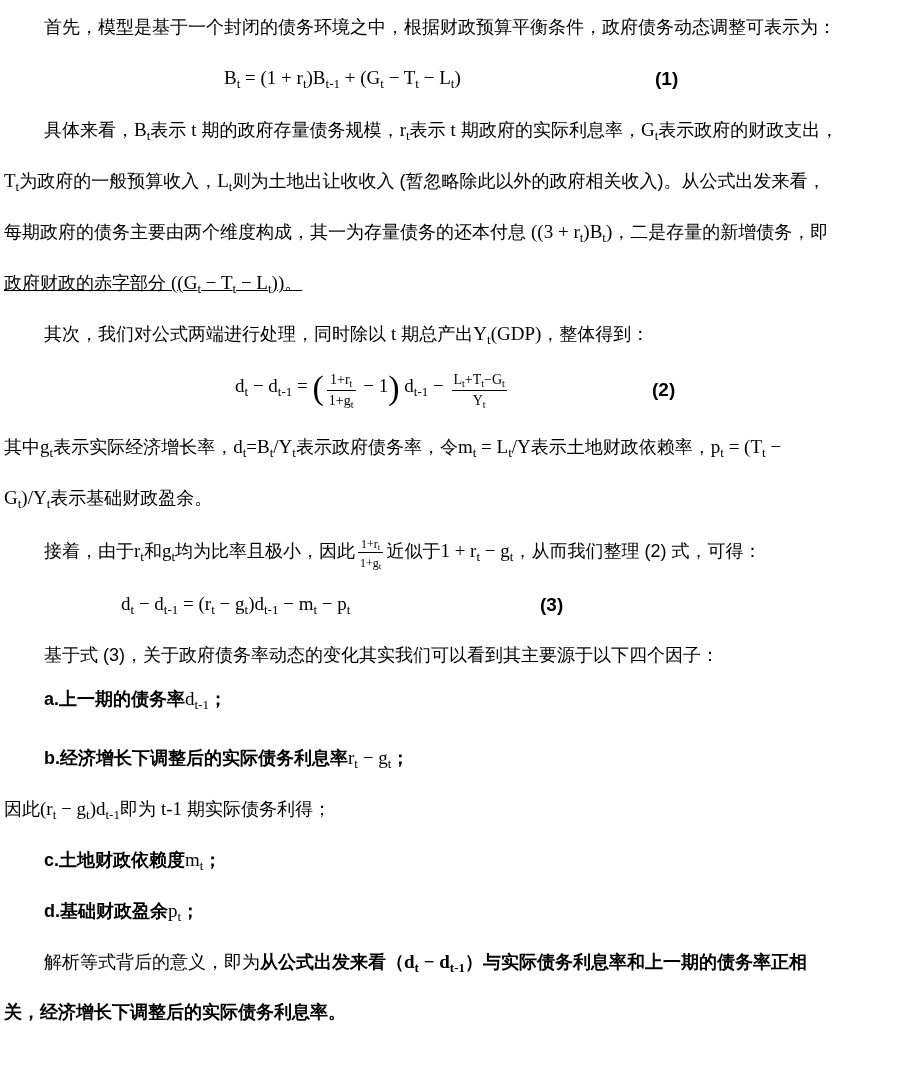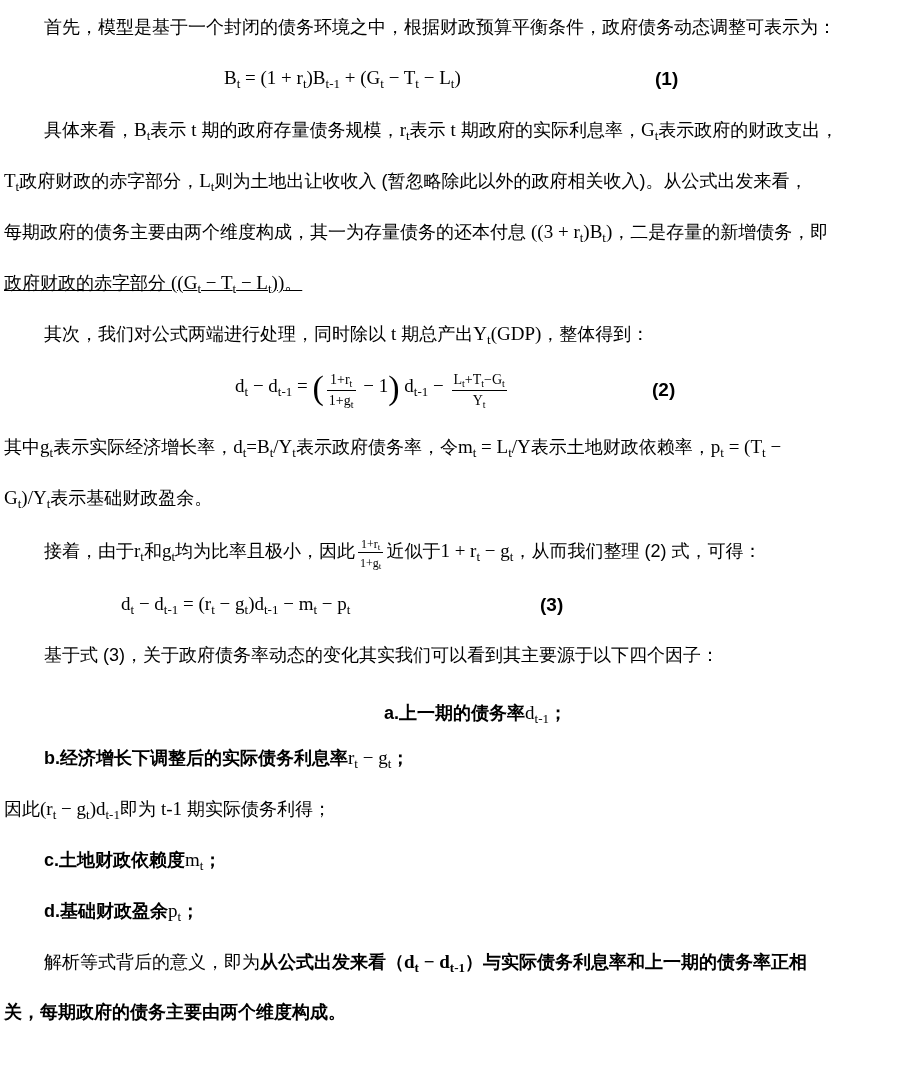--- a/index.html
+++ b/index.html
@@ -29,37 +29,37 @@
 <body>
 
 <div class="page">
   <div class="doc">
       <div class="line text-line" style="height: 51px; line-height: 51px; padding-left: 42px;"><span class="s-cn">首先，模型是基于一个封闭的债务环境之中，根据财政预算平衡条件，政府债务动态调整可表示为：</span></div>
       <div class="line formula-line" style="height: 51px;">
         <span class="formula-content" style="left: 222px;"><span class="s-m">B</span><span class="s-ms">t</span><span class="s-m"> = (1 + r</span><span class="s-ms">t</span><span class="s-m">)B</span><span class="s-ms">t-1</span><span class="s-m"> + (G</span><span class="s-ms">t</span><span class="s-m"> − T</span><span class="s-ms">t</span><span class="s-m"> − L</span><span class="s-ms">t</span><span class="s-m">)</span></span>
         <span class="eqnum" style="left: 653px;">(1)</span>
       </div>
       <div class="line text-line" style="height: 51px; line-height: 51px; padding-left: 42px;"><span class="s-cn">具体来看，</span><span class="s-m">B</span><span class="s-ms">t</span><span class="s-cn">表示 </span><span class="s-m">t</span><span class="s-cn"> 期的政府存量债务规模，</span><span class="s-m">r</span><span class="s-ms">t</span><span class="s-cn">表示 </span><span class="s-m">t</span><span class="s-cn"> 期政府的实际利息率，</span><span class="s-m">G</span><span class="s-ms">t</span><span class="s-cn">表示政府的财政支出，</span></div>
-      <div class="line text-line" style="height: 51px; line-height: 51px; padding-left: 2px;"><span class="s-m">T</span><span class="s-ms">t</span><span class="s-cn">政府财政的赤字部分，</span><span class="s-m">L</span><span class="s-ms">t</span><span class="s-cn">则为土地出让收收入 (暂忽略除此以外的政府相关收入)。从公式出发来看，</span></div>
+      <div class="line text-line" style="height: 51px; line-height: 51px; padding-left: 2px;"><span class="s-m">T</span><span class="s-ms">t</span><span class="s-cn">为政府的一般预算收入，</span><span class="s-m">L</span><span class="s-ms">t</span><span class="s-cn">则为土地出让收收入 (暂忽略除此以外的政府相关收入)。从公式出发来看，</span></div>
       <div class="line text-line" style="height: 51px; line-height: 51px; padding-left: 2px;"><span class="s-cn">每期政府的债务主要由两个维度构成，其一为存量债务的还本付息 </span><span class="s-m">((3 + r</span><span class="s-ms">t</span><span class="s-m">)B</span><span class="s-ms">t</span><span class="s-m">)</span><span class="s-cn">，二是存量的新增债务，即</span></div>
       <div class="line text-line" style="height: 51px; line-height: 51px; padding-left: 2px; text-decoration: underline;"><span class="s-cn">政府财政的赤字部分 </span><span class="s-m">((G</span><span class="s-ms">t</span><span class="s-m"> − T</span><span class="s-ms">t</span><span class="s-m"> − L</span><span class="s-ms">t</span><span class="s-m">))</span><span class="s-cn">。</span></div>
       <div class="line text-line" style="height: 51px; line-height: 51px; padding-left: 42px;"><span class="s-cn">其次，我们对公式两端进行处理，同时除以 </span><span class="s-m">t</span><span class="s-cn"> 期总产出</span><span class="s-m">Y</span><span class="s-ms">t</span><span class="s-m">(GDP)</span><span class="s-cn">，整体得到：</span></div>
       <div class="line formula-line" style="height: 62px;">
         <span class="formula-content" style="left: 233px;"><span class="s-m">d</span><span class="s-ms">t</span><span class="s-m"> − d</span><span class="s-ms">t-1</span><span class="s-m"> = </span><span class="s-bigp">(</span><span class="frac"><span class="fnum"><span class="s-m">1+r</span><span class="s-ms">t</span></span><span class="fden"><span class="s-m">1+g</span><span class="s-ms">t</span></span></span><span class="s-m"> − 1</span><span class="s-bigp">)</span><span class="s-m"> d</span><span class="s-ms">t-1</span><span class="s-m"> − </span><span class="frac"><span class="fnum"><span class="s-m">L</span><span class="s-ms">t</span><span class="s-m">+T</span><span class="s-ms">t</span><span class="s-m">−G</span><span class="s-ms">t</span></span><span class="fden"><span class="s-m">Y</span><span class="s-ms">t</span></span></span></span>
         <span class="eqnum" style="left: 650px;">(2)</span>
       </div>
       <div class="line text-line" style="height: 51px; line-height: 51px; padding-left: 2px;"><span class="s-cn">其中</span><span class="s-m">g</span><span class="s-ms">t</span><span class="s-cn">表示实际经济增长率，</span><span class="s-m">d</span><span class="s-ms">t</span><span class="s-m">=B</span><span class="s-ms">t</span><span class="s-m">/Y</span><span class="s-ms">t</span><span class="s-cn">表示政府债务率，令</span><span class="s-m">m</span><span class="s-ms">t</span><span class="s-m"> = L</span><span class="s-ms">t</span><span class="s-m">/Y</span><span class="s-cn">表示土地财政依赖率，</span><span class="s-m">p</span><span class="s-ms">t</span><span class="s-m"> = (T</span><span class="s-ms">t</span><span class="s-m"> −</span></div>
       <div class="line text-line" style="height: 51px; line-height: 51px; padding-left: 2px;"><span class="s-m">G</span><span class="s-ms">t</span><span class="s-m">)/Y</span><span class="s-ms">t</span><span class="s-cn">表示基础财政盈余。</span></div>
       <div class="line text-line" style="height: 56px; line-height: 56px; padding-left: 42px;"><span class="s-cn">接着，由于</span><span class="s-m">r</span><span class="s-ms">t</span><span class="s-cn">和</span><span class="s-m">g</span><span class="s-ms">t</span><span class="s-cn">均为比率且极小，因此</span><span class="frac small"><span class="fnum"><span class="s-m">1+r</span><span class="s-ms">t</span></span><span class="fden"><span class="s-m">1+g</span><span class="s-ms">t</span></span></span><span class="s-cn">近似于</span><span class="s-m">1 + r</span><span class="s-ms">t</span><span class="s-m"> − g</span><span class="s-ms">t</span><span class="s-cn">，从而我们整理 (2) 式，可得：</span></div>
       <div class="line formula-line" style="height: 51px;">
         <span class="formula-content" style="left: 119px;"><span class="s-m">d</span><span class="s-ms">t</span><span class="s-m"> − d</span><span class="s-ms">t-1</span><span class="s-m"> = (r</span><span class="s-ms">t</span><span class="s-m"> − g</span><span class="s-ms">t</span><span class="s-m">)d</span><span class="s-ms">t-1</span><span class="s-m"> − m</span><span class="s-ms">t</span><span class="s-m"> − p</span><span class="s-ms">t</span></span>
         <span class="eqnum" style="left: 538px;">(3)</span>
       </div>
       <div class="line text-line" style="height: 51px; line-height: 51px; padding-left: 42px;"><span class="s-cn">基于式 (3)，关于政府债务率动态的变化其实我们可以看到其主要源于以下四个因子：</span></div>
-      <div class="line text-line" style="height: 51px; line-height: 63px; padding-left: 42px; text-align: center;"><span class="s-cnb">a.上一期的债务率</span><span class="s-m">d</span><span class="s-ms">t-1</span><span class="s-cnb">；</span></div>
+      <div class="line text-line" style="height: 51px; line-height: 35px; padding-left: 42px;"><span class="s-cnb">a.上一期的债务率</span><span class="s-m">d</span><span class="s-ms">t-1</span><span class="s-cnb">；</span></div>
       <div class="line text-line" style="height: 51px; line-height: 51px; padding-left: 42px;"><span class="s-cnb">b.经济增长下调整后的实际债务利息率</span><span class="s-m">r</span><span class="s-ms">t</span><span class="s-m"> − g</span><span class="s-ms">t</span><span class="s-cnb">；</span></div>
       <div class="line text-line" style="height: 51px; line-height: 51px; padding-left: 2px;"><span class="s-cn">因此</span><span class="s-m">(r</span><span class="s-ms">t</span><span class="s-m"> − g</span><span class="s-ms">t</span><span class="s-m">)d</span><span class="s-ms">t-1</span><span class="s-cn">即为 </span><span class="s-m">t-1</span><span class="s-cn"> 期实际债务利得；</span></div>
       <div class="line text-line" style="height: 51px; line-height: 51px; padding-left: 42px;"><span class="s-cnb">c.土地财政依赖度</span><span class="s-m">m</span><span class="s-ms">t</span><span class="s-cnb">；</span></div>
       <div class="line text-line" style="height: 51px; line-height: 51px; padding-left: 42px;"><span class="s-cnb">d.基础财政盈余</span><span class="s-m">p</span><span class="s-ms">t</span><span class="s-cnb">；</span></div>
       <div class="line text-line" style="height: 51px; line-height: 51px; padding-left: 42px;"><span class="s-cn">解析等式背后的意义，即为</span><span class="s-cnb">从公式出发来看（</span><span class="s-mb">d</span><span class="s-msb">t</span><span class="s-mb"> − d</span><span class="s-msb">t-1</span><span class="s-cnb">）与实际债务利息率和上一期的债务率正相</span></div>
-      <div class="line text-line" style="height: 51px; line-height: 51px; padding-left: 2px;"><span class="s-cnb">关，每期政府的债务主要由两个维度构成。</span></div>
+      <div class="line text-line" style="height: 51px; line-height: 51px; padding-left: 2px;"><span class="s-cnb">关，经济增长下调整后的实际债务利息率。</span></div>
     </div>
 </div>
 
 </body></html>

